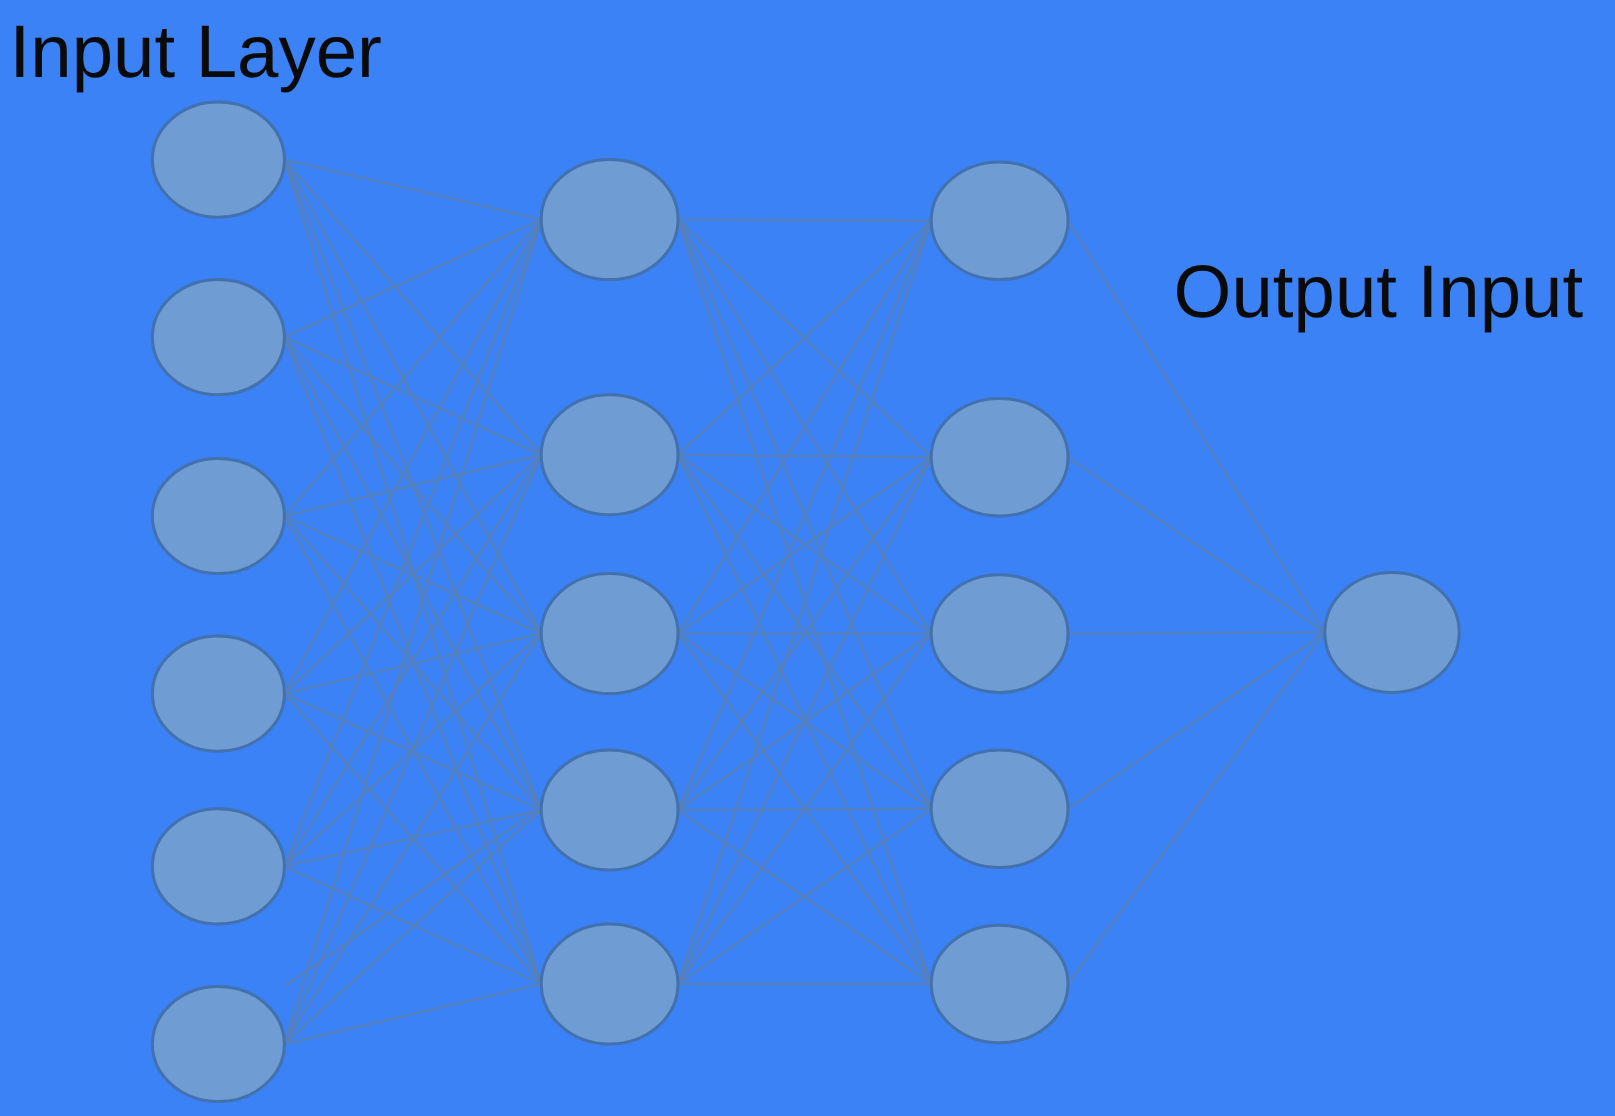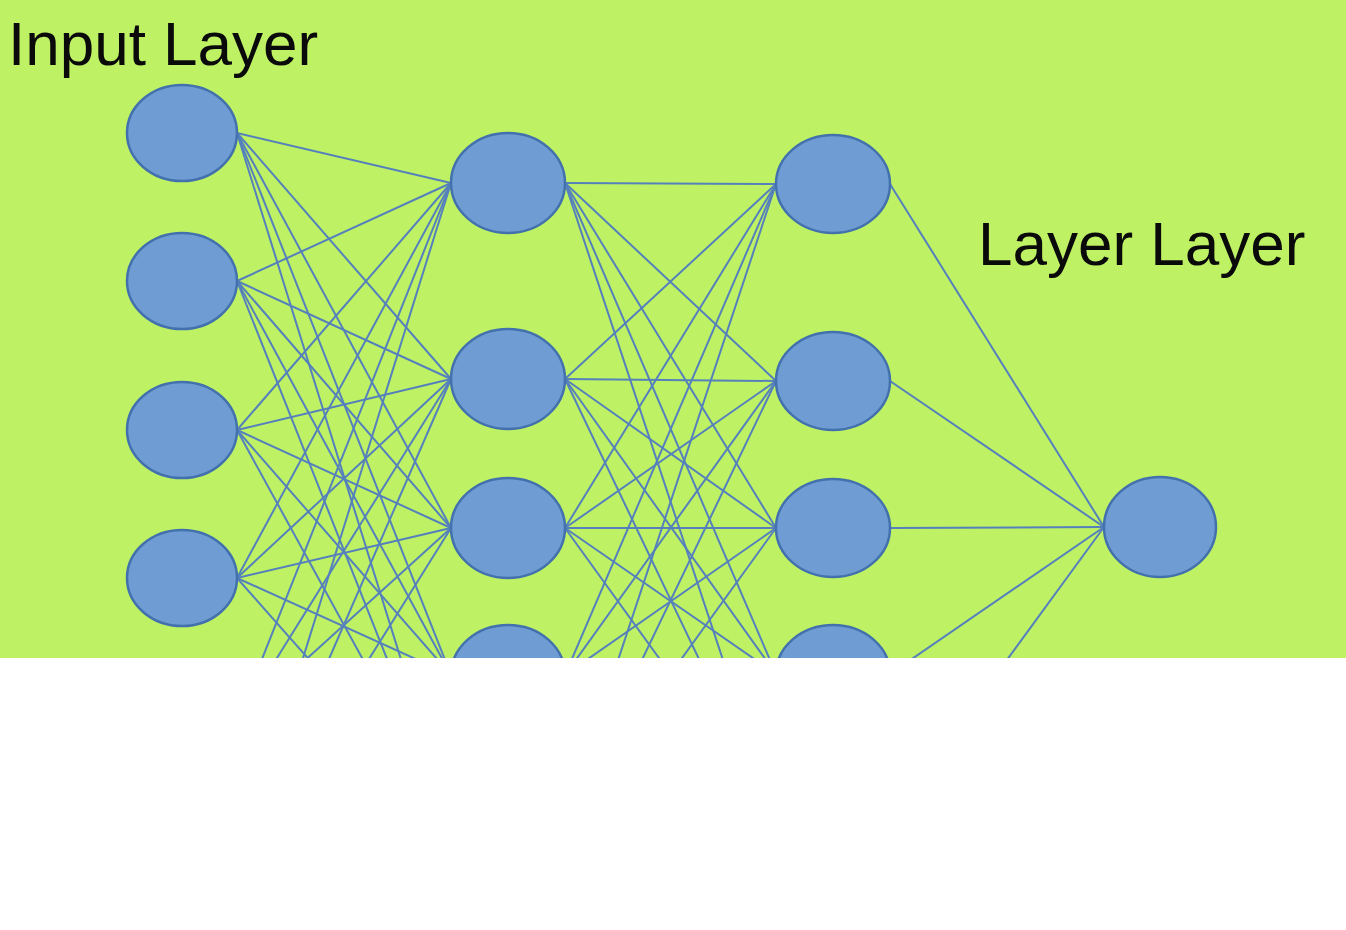--- a/index.html
+++ b/index.html
@@ -3,22 +3,22 @@
 <meta charset="utf-8">
 <style>
   html, body {
     margin: 0;
     padding: 0;
     background: #ffffff;
   }
   .canvas {
     position: relative;
     width: 1346px;
-    height: 658px;
-    background: #bef264;
+    height: 930px;
+    background: #3b82f6;
     overflow: hidden;
     font-family: "Liberation Sans", sans-serif;
   }
   .net-svg {
     position: absolute;
     left: 0;
     top: 0;
   }
   .layer-label {
     position: absolute;
@@ -111,14 +111,14 @@
       <ellipse cx="508" cy="675" rx="57" ry="50" fill="#6f9cd2" stroke="#4371ad" stroke-width="2.5"></ellipse>
       <ellipse cx="508" cy="820" rx="57" ry="50" fill="#6f9cd2" stroke="#4371ad" stroke-width="2.5"></ellipse>
       <ellipse cx="833" cy="184" rx="57" ry="49" fill="#6f9cd2" stroke="#4371ad" stroke-width="2.5"></ellipse>
       <ellipse cx="833" cy="381" rx="57" ry="49" fill="#6f9cd2" stroke="#4371ad" stroke-width="2.5"></ellipse>
       <ellipse cx="833" cy="528" rx="57" ry="49" fill="#6f9cd2" stroke="#4371ad" stroke-width="2.5"></ellipse>
       <ellipse cx="833" cy="674" rx="57" ry="49" fill="#6f9cd2" stroke="#4371ad" stroke-width="2.5"></ellipse>
       <ellipse cx="833" cy="820" rx="57" ry="49" fill="#6f9cd2" stroke="#4371ad" stroke-width="2.5"></ellipse>
       <ellipse cx="1160" cy="527" rx="56" ry="50" fill="#6f9cd2" stroke="#4371ad" stroke-width="2.5"></ellipse>
     </svg>
   <div class="layer-label label-input">Input Layer</div>
-  <div class="layer-label label-output">Layer Layer</div>
+  <div class="layer-label label-output">Output Input</div>
 </div>
 
 </body></html>

